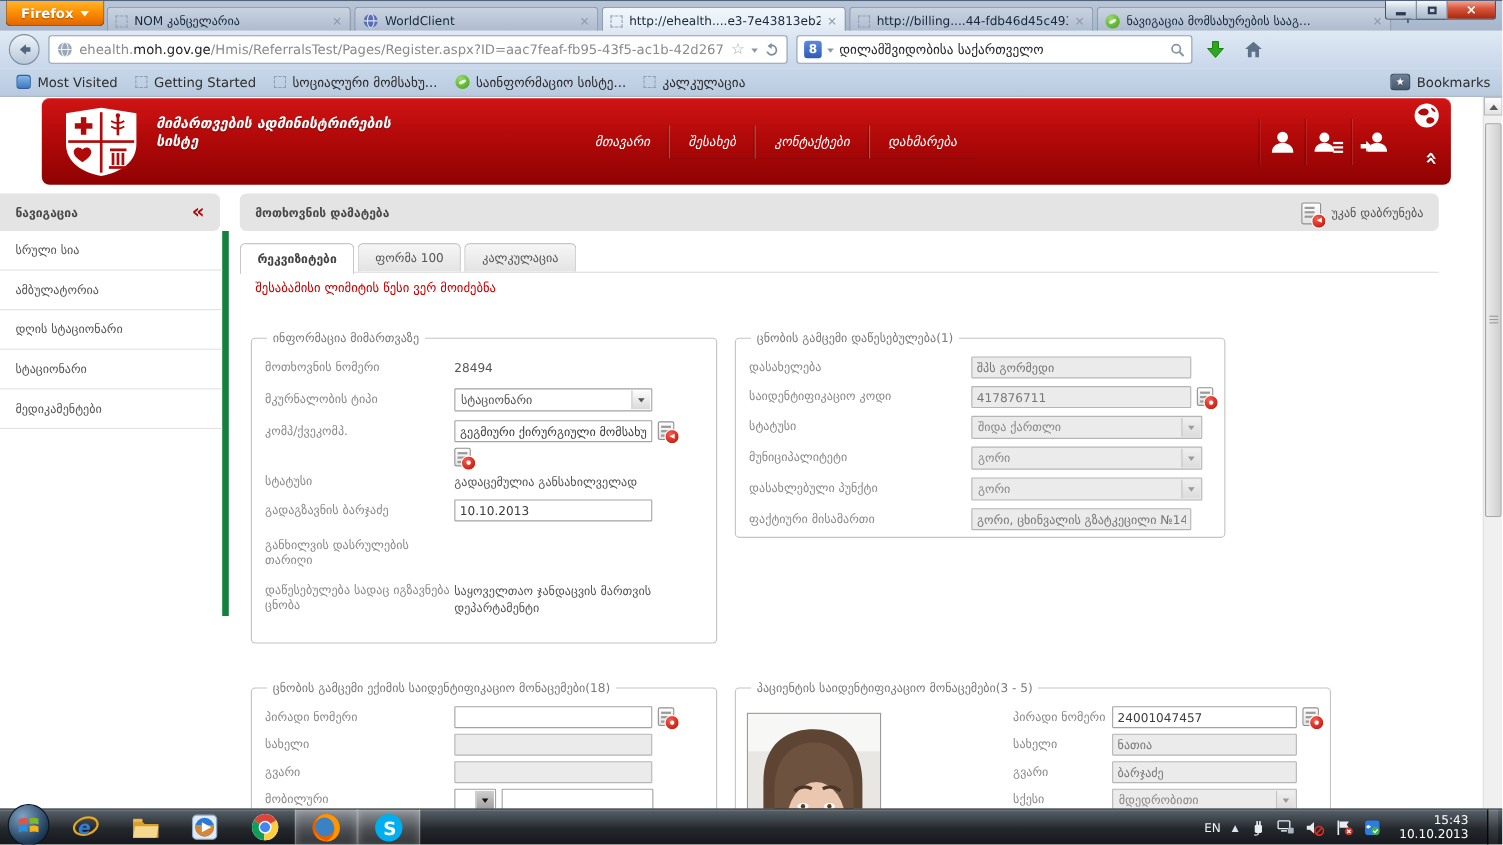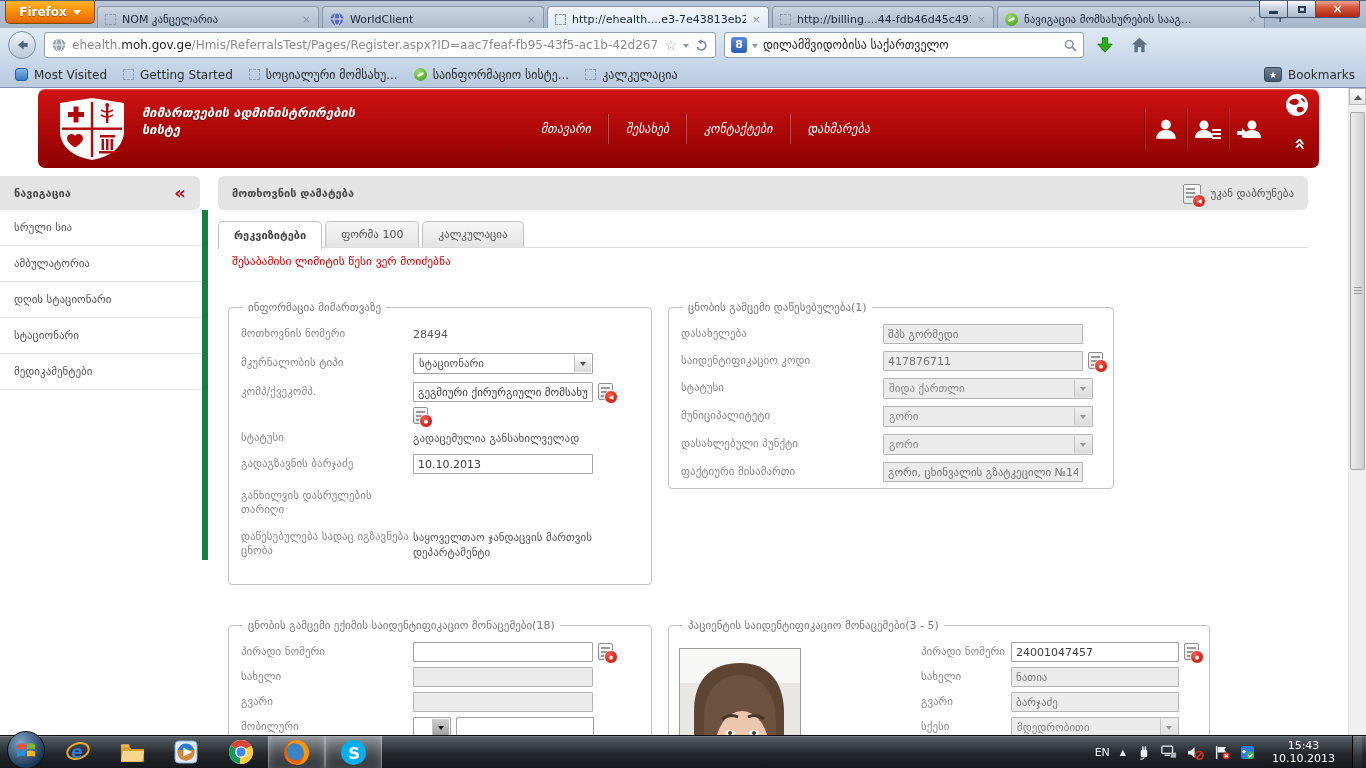--- a/index.html
+++ b/index.html
@@ -166,21 +166,21 @@
   .orb { width:38px; height:38px; margin:-5px 6px 0 7px; border-radius:50%;
     background:radial-gradient(circle at 35% 28%,#7fa3c4,#1d3a57 70%,#0c1a29);
     border:1px solid #0a141f; display:flex; align-items:center; justify-content:center; flex:none; }
   .task-btn { height:33px; padding:0 14px; display:flex; align-items:center; justify-content:center; }
   .task-btn.active { background:linear-gradient(rgba(255,255,255,.30),rgba(255,255,255,.10));
     border-left:1px solid rgba(255,255,255,.35); border-right:1px solid rgba(255,255,255,.35);
     box-shadow:inset 0 0 8px rgba(255,255,255,.25); }
   .tray { margin-left:auto; display:flex; align-items:center; gap:10px; padding-right:4px; }
   .tray-lang { color:#f0f3f6; font-size:11px; }
   .tray-expand { color:#dfe4ea; font-size:8px; }
-  .clock { text-align:center; color:#fff; font-size:11px; line-height:13px; padding:0 7px; }
+  .clock { text-align:right; color:#fff; font-size:11px; line-height:13px; padding:0 7px; }
   .show-desktop { width:10px; height:33px; border-left:1px solid #000;
     background:linear-gradient(rgba(255,255,255,.14),rgba(255,255,255,.04)); }
 </style>
 </head>
 <body>
 
 <div id="screen">
 
   <div class="titlebar">
     <div class="ff-btn">

